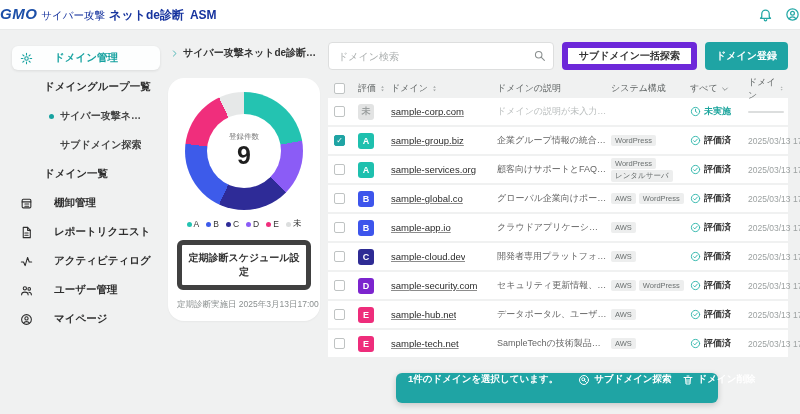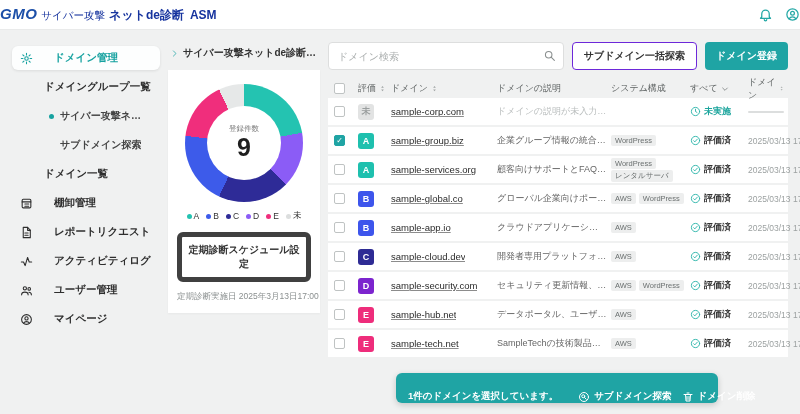--- a/index.html
+++ b/index.html
@@ -30,41 +30,41 @@
   .sb-item.active{background:#FDFEFE;color:#17A2A0;box-shadow:0 1px 3px rgba(0,0,0,.09)}
   .sb-ic{width:13px;height:13px;flex:none}
   .bullet{position:absolute;left:37px;top:50%;margin-top:-2.5px;width:5px;height:5px;border-radius:50%;background:#17A2A0}
   .sb-label{white-space:nowrap;overflow:hidden;text-overflow:ellipsis}
 
   
   .midcol{width:152px;flex:none}
   .team-head{display:flex;align-items:center;gap:4px;font-size:10px;font-weight:bold;color:#333;padding:4px 0 2px 2px}
   .team-head .chev{width:9px;height:9px;color:#1FA4A4;flex:none}
   .team-head .tname{white-space:nowrap;overflow:hidden;text-overflow:ellipsis}
-  .card{background:#fff;border-radius:0;margin-top:8px;padding:12px 9px 10px;box-shadow:0 1px 2px rgba(0,0,0,.04)}
+  .card{background:#fff;border-radius:16px;margin-top:16px;padding:12px 9px 10px;box-shadow:0 1px 2px rgba(0,0,0,.04)}
   .donut-wrap{width:118px;height:118px;margin:2px auto 8px;position:relative}
   .donut{width:100%;height:100%;border-radius:50%}
   .donut-hole{position:absolute;left:50%;top:50%;width:74px;height:74px;margin:-37px 0 0 -37px;background:#fff;border-radius:50%;display:flex;flex-direction:column;align-items:center;justify-content:center}
   .donut-hole .dl{font-size:7.5px;color:#777}
   .donut-hole .dv{font-size:25px;font-weight:bold;color:#1E1E1E;line-height:1.1}
   .legend{display:flex;justify-content:center;gap:7px;margin:4px 0 10px}
   .lg-item{display:flex;align-items:center;gap:2px;font-size:8.5px;color:#333}
   .lg-dot{width:5px;height:5px;border-radius:50%}
   .sched-btn{display:block;width:100%;background:#fff;border:5px solid #404040;border-radius:6px;padding:6px 2px;font-size:10px;font-weight:bold;color:#333;text-align:center;cursor:pointer;font-family:inherit}
   .sched-note{margin-top:9px;font-size:8.5px;color:#8A8F8F;text-align:center;white-space:nowrap}
 
   
   .maincol{flex:1;min-width:0}
   .toolbar{display:flex;gap:8px;margin-bottom:9px}
   .search-box{flex:1;position:relative}
   .search-box input{width:100%;height:28px;border:1px solid #DDDEDE;border-radius:4px;background:#fff;padding:0 26px 0 9px;font-size:10px;color:#333;outline:none;font-family:inherit}
   .search-box input::placeholder{color:#ABAFAF}
   .search-ic{position:absolute;right:8px;top:7px;width:13px;height:13px;color:#8A8F8F}
   .btn{height:28px;border-radius:4px;font-size:10px;font-weight:bold;padding:0 11px;cursor:pointer;font-family:inherit;white-space:nowrap}
-  .btn-outline{background:#fff;border:1px solid #6d28d9;color:#333}
+  .btn-outline{background:#fff;border:6px solid #6d28d9;color:#333}
   .btn-teal{background:#1FA4A4;border:none;color:#fff}
 
   
   .thead{display:flex;align-items:center;height:19px;font-size:9px;color:#5E6363;padding:0 0 0 6px}
   .cell{display:flex;align-items:center;gap:3px;padding-right:4px;min-width:0}
   .c-check{width:24px;flex:none}
   .c-grade{width:33px;flex:none}
   .c-domain{width:106px;flex:none}
   .c-desc{width:114px;flex:none}
   .c-sys{width:79px;flex:none;flex-wrap:wrap;row-gap:1px;column-gap:3px}
@@ -83,21 +83,21 @@
   .pill{background:#EDEEEE;border-radius:2px;padding:1px 4px;font-size:7.5px;color:#6B7070;white-space:nowrap}
   .st-ic{width:11px;height:11px;flex:none}
   .st-ic.done,.st-ic.pending{color:#2AB3A8}
   .st-label{font-size:9px;font-weight:bold;white-space:nowrap}
   .st-label.done{color:#333}
   .st-label.pending{color:#1FA69E}
   .date{font-size:8.5px;color:#9CA1A1;white-space:nowrap}
   .dash{width:38px;height:2px;background:#DCDEDE;border-radius:1px}
 
   
-  .selbar{position:absolute;left:396px;bottom:11px;width:322px;height:30px;background:#1FA4A4;border-radius:6px;display:flex;align-items:flex-end;color:#fff;font-size:9.5px;font-weight:bold;padding:0 12px;gap:10px;box-shadow:0 2px 6px rgba(0,0,0,.18)}
+  .selbar{position:absolute;left:396px;bottom:11px;width:322px;height:30px;background:#1FA4A4;border-radius:6px;display:flex;align-items:flex-start;color:#fff;font-size:9.5px;font-weight:bold;padding:0 12px;gap:10px;box-shadow:0 2px 6px rgba(0,0,0,.18)}
   .selbar .sep{width:1px;height:15px;background:rgba(255,255,255,.45)}
   .selbar .act{display:flex;align-items:center;gap:4px;cursor:pointer;white-space:nowrap}
   .selbar .aic{width:12px;height:12px}
   .seltext{white-space:nowrap}
 </style>
 </head>
 <body>
 
 <header class="appbar">
   <div class="brand">

